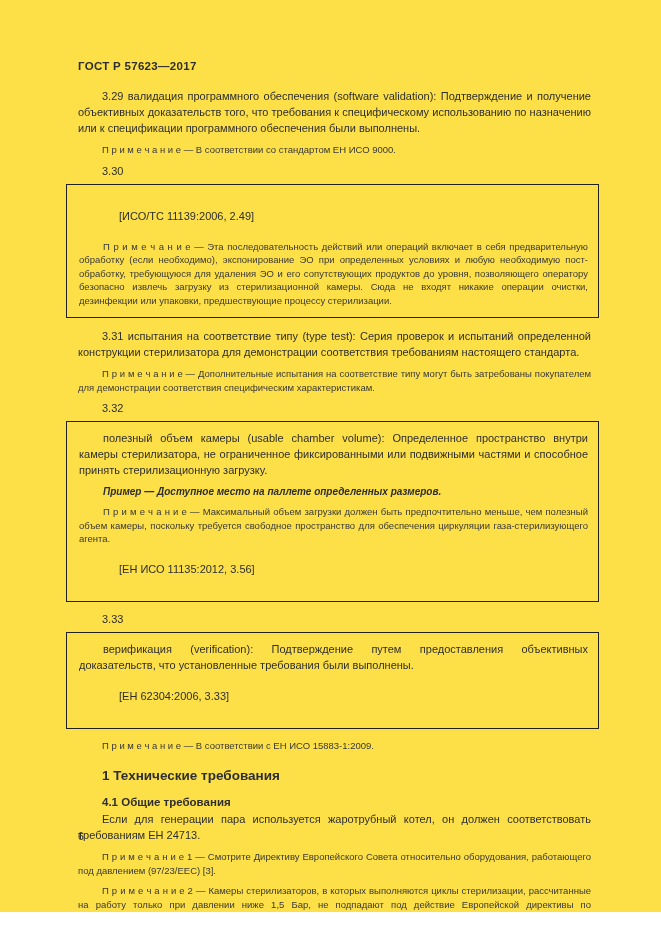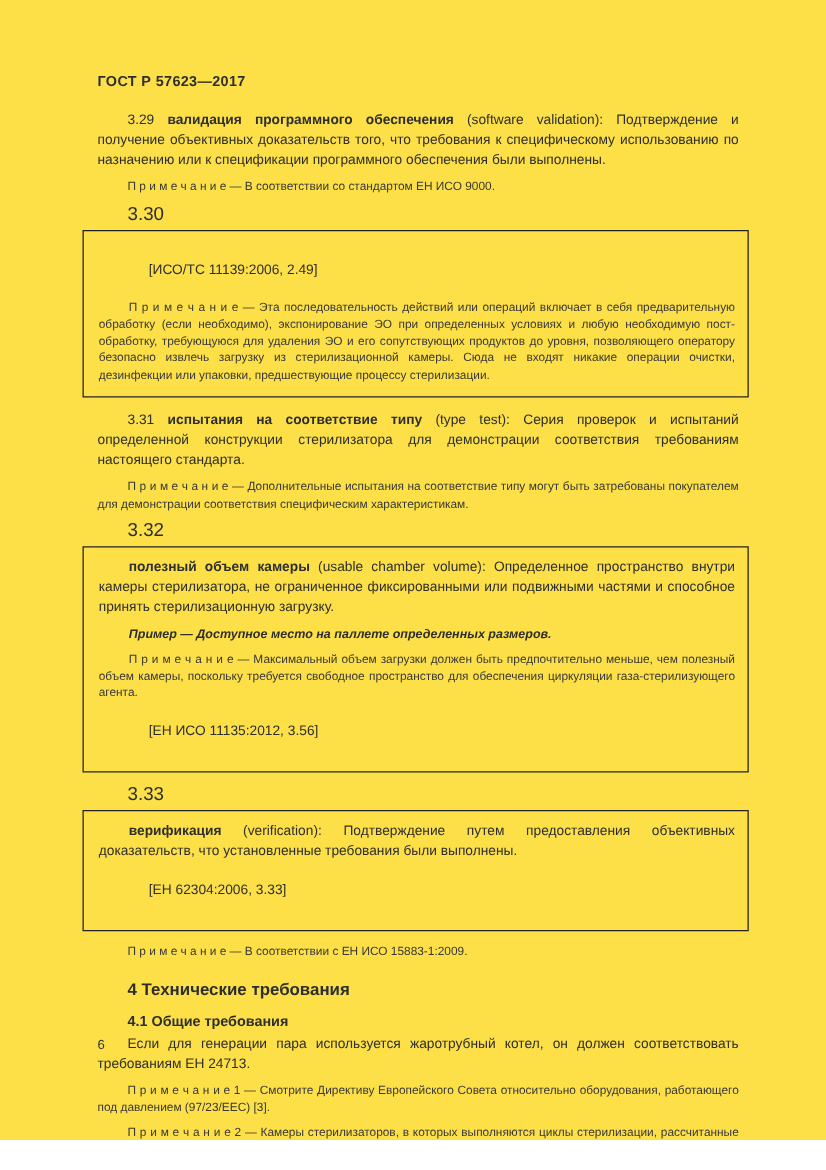--- a/index.html
+++ b/index.html
@@ -21,21 +21,21 @@
     font-size:11px; line-height:16px;
     text-align:justify; text-indent:24px;
     margin:0;
   }
   .note {
     font-size:9.5px; line-height:13.5px;
     text-align:justify; text-indent:24px;
     margin:7px 0 7px 0; color:#383838;
   }
   .term-label {
-    font-size:15px; line-height:15px;
+    font-size:11px; line-height:15px;
     padding-left:24px; margin:6px 0 5px 0;
   }
   .defbox {
     border:1.5px solid #222222;
     margin:2px -8px 10px -12px;
     padding:8px 10px 8px 12px;
   }
   .defbox .note { margin:6px 0 2px 0; }
   .ref {
     font-size:11px; line-height:15px;
@@ -51,21 +51,21 @@
     padding-left:24px; margin:16px 0 13px 0;
   }
   .h3 {
     font-size:11.5px; font-weight:bold;
     padding-left:24px; margin:0 0 3px 0;
   }
   .page-number {
     position:absolute; left:78px; bottom:70px;
     font-size:10.5px;
   }
-  b { font-weight:bold; }
+  b { font-weight:normal; }
 </style>
 </head>
 <body>
 
 <div class="page">
   <div class="content">
 
     <div class="doc-header">ГОСТ Р 57623—2017</div>
 
     <p class="para"><span>3.29</span> <b>валидация программного обеспечения</b> <span>(software validation):  Подтверждение и получение объективных доказательств того, что требования к специфическому использованию по назначению или к спецификации программного обеспечения были выполнены.</span></p>
@@ -89,21 +89,21 @@
     </div>
 
     <p class="term-label">3.33</p>
     <div class="defbox">
       <p class="para"><b>верификация</b> <span>(verification):  Подтверждение путем предоставления объективных доказательств, что установленные требования были выполнены.</span></p>
       <p class="ref">[ЕН 62304:2006, 3.33]</p>
     </div>
 
     <p class="note">П р и м е ч а н и е — В соответствии с ЕН ИСО 15883-1:2009.</p>
 
-    <h2 class="h2">4  Технические требования</h2>
+    <h2 class="h2">1  Технические требования</h2>
     <h3 class="h3">4.1  Общие требования</h3>
     <p class="para">Если для генерации пара используется жаротрубный котел, он должен соответствовать требованиям ЕН 24713.</p>
     <p class="note">П р и м е ч а н и е 1 — Смотрите Директиву Европейского Совета относительно оборудования, работающего под давлением (97/23/ЕЕС) [3].</p>
     <p class="note">П р и м е ч а н и е 2 — Камеры стерилизаторов, в которых выполняются циклы стерилизации, рассчитанные на работу только при давлении ниже 1,5 Бар, не подпадают под действие Европейской директивы по оборудованию,</p>
 
   </div>
 
   <div class="page-number">6</div>
 </div>
 

